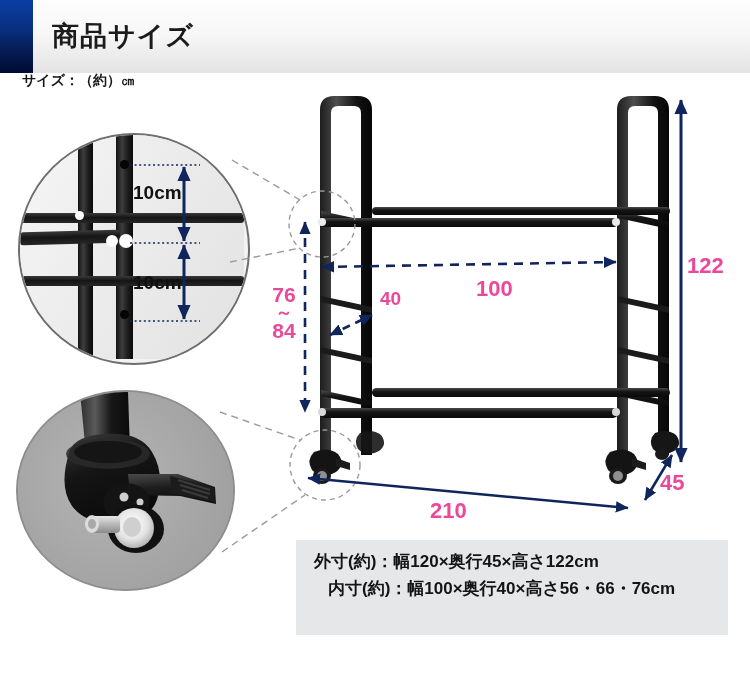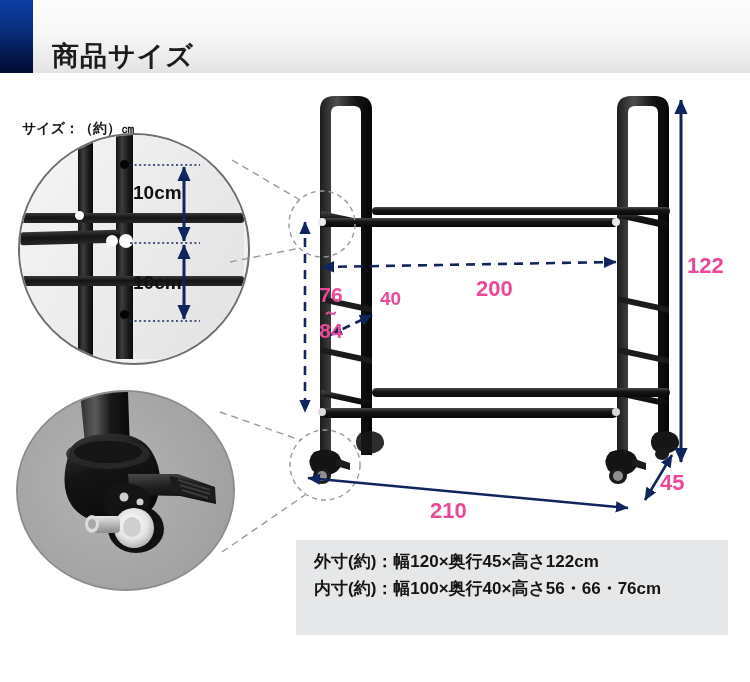--- a/index.html
+++ b/index.html
@@ -15,29 +15,28 @@
     background:linear-gradient(to bottom,#fdfdfd 0%,#f7f7f7 45%,#ebebeb 80%,#e3e3e3 100%);
   }
   #header-accent{
     position:absolute;left:0;top:0;width:33px;height:73px;
     background:linear-gradient(to bottom,#0b3da3 0%,#09307f 40%,#041а52 70%,#000a33 100%);
     background:linear-gradient(to bottom,#0b3da3 0%,#09307f 40%,#041a52 72%,#000a33 100%);
   }
   #header-title{
     position:absolute;left:52px;top:16px;
     font-size:27px;font-weight:bold;color:#1b1b1b;letter-spacing:1px;
-    line-height:40px;white-space:nowrap;margin-top:20px;
+    line-height:40px;white-space:nowrap;
   }
 
   
   #size-caption{
     position:absolute;left:22px;top:72px;
     font-size:14px;font-weight:bold;color:#161616;white-space:nowrap;
     letter-spacing:0px;
-    margin-top:48px;
   }
 
   
   #canvas{position:absolute;left:0;top:0;width:750px;height:682px;}
 
   
   #inset-pole{
     position:absolute;left:18px;top:133px;width:228px;height:228px;
     border-radius:50%;overflow:hidden;border:2px solid #6e6e6e;
     background:#f2f2f2;
@@ -59,37 +58,37 @@
   #inset-caster .casterbg{position:absolute;inset:0;
     background:radial-gradient(circle at 42% 45%,#b5b5b5 0%,#a6a6a6 55%,#9b9b9b 100%);}
 
   
   .dim{position:absolute;color:#ec4899;font-weight:bold;white-space:nowrap;}
   #dim-122{left:687px;top:253px;font-size:22px;}
   #dim-100{left:476px;top:276px;font-size:22px;}
   #dim-120{left:430px;top:498px;font-size:22px;}
   #dim-45{left:660px;top:470px;font-size:22px;}
   #dim-40{left:380px;top:288px;font-size:19px;}
-  #dim-7656{left:266px;top:285px;font-size:21px;text-align:center;line-height:20px;width:36px;margin-left:47px;}
+  #dim-7656{left:266px;top:285px;font-size:21px;text-align:center;line-height:20px;width:36px;}
   #dim-7656 .tilde{font-size:17px;display:block;line-height:16px;}
 
   #cm10-top{left:133px;top:182px;}
   #cm10-bottom{left:133px;top:272px;}
 
   
   #spec-box{
     position:absolute;left:296px;top:540px;width:432px;height:95px;
     background:#e5e7e9;
   }
   #spec-box .line{
     position:absolute;left:18px;font-size:17px;font-weight:bold;color:#141414;
     white-space:nowrap;letter-spacing:0px;
   }
   #spec-box .line1{top:10px;}
-  #spec-box .line2{top:37px;}
+  #spec-box .line2{top:37px;margin-left:14px;}
 </style>
 </head>
 <body>
 
 <div id="header">
   <div id="header-accent"></div>
   <div id="header-title">商品サイズ</div>
 </div>
 
 <div id="size-caption">サイズ：（約）㎝</div>
@@ -264,21 +263,21 @@
   <line x1="305" y1="222" x2="305" y2="412" stroke="#10255c" stroke-width="2.6" stroke-dasharray="9,7" marker-start="url(#arrNavy)" marker-end="url(#arrNavy)"></line>
 
   <line x1="330" y1="335" x2="372" y2="315" stroke="#10255c" stroke-width="2.6" stroke-dasharray="8,6" marker-start="url(#arrNavy)" marker-end="url(#arrNavy)"></line>
 
   <line x1="308" y1="478" x2="628" y2="508" stroke="#10255c" stroke-width="2.6" marker-start="url(#arrNavy)" marker-end="url(#arrNavy)"></line>
 
   <line x1="645" y1="500" x2="672" y2="455" stroke="#10255c" stroke-width="2.6" marker-start="url(#arrNavy)" marker-end="url(#arrNavy)"></line>
 </svg>
 
 <div class="dim" id="dim-122">122</div>
-<div class="dim" id="dim-100">200</div>
+<div class="dim" id="dim-100">100</div>
 <div class="dim" id="dim-120">210</div>
 <div class="dim" id="dim-45">45</div>
 <div class="dim" id="dim-40">40</div>
 <div class="dim" id="dim-7656">
   <span>76</span>
   <span class="tilde">～</span>
   <span>84</span>
 </div>
 
 <div id="spec-box">

